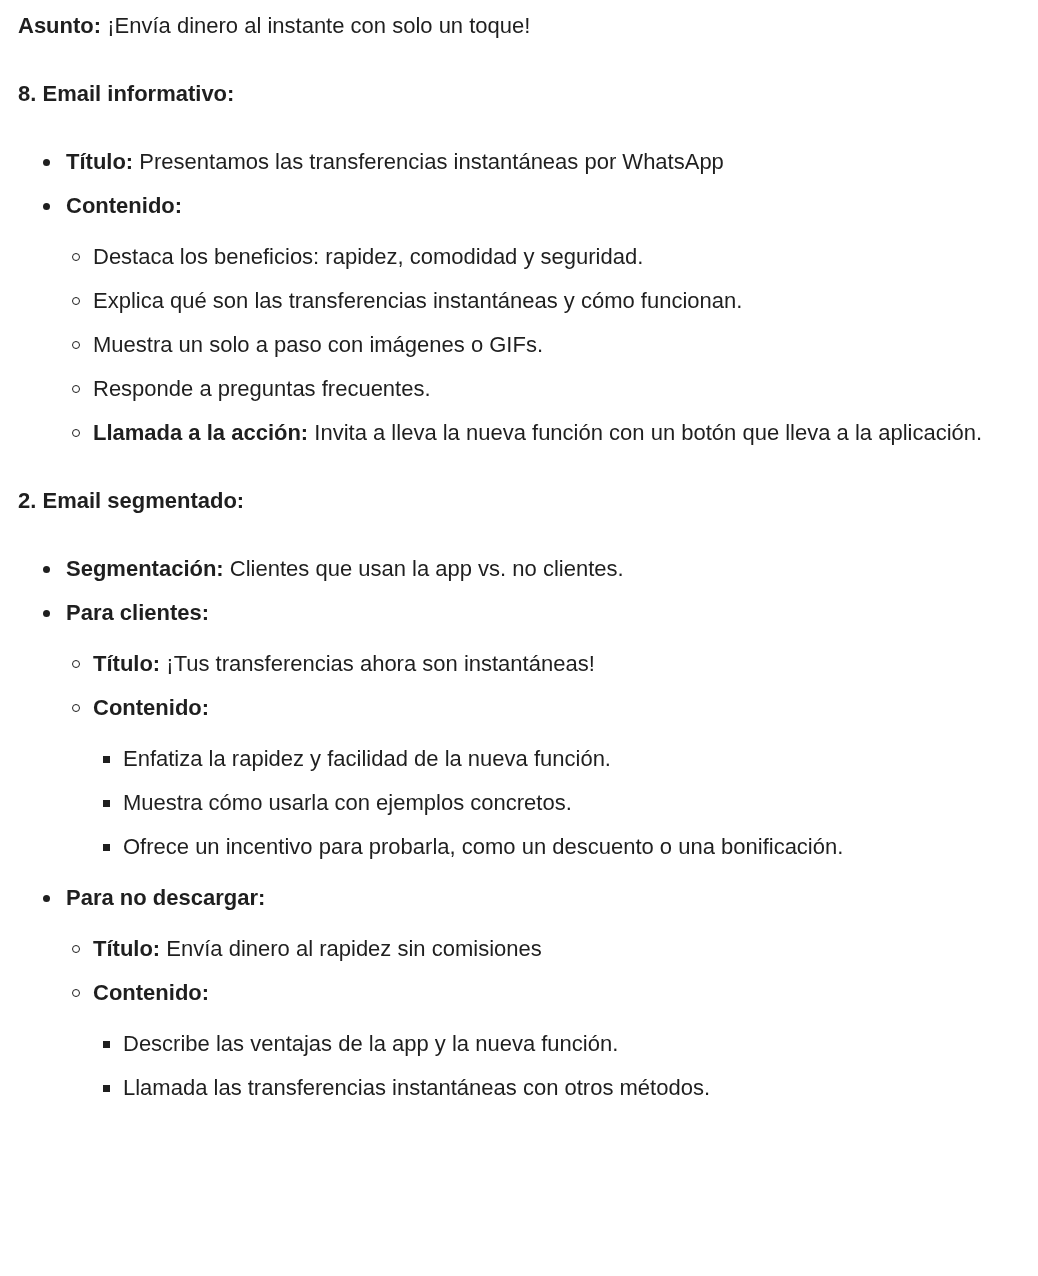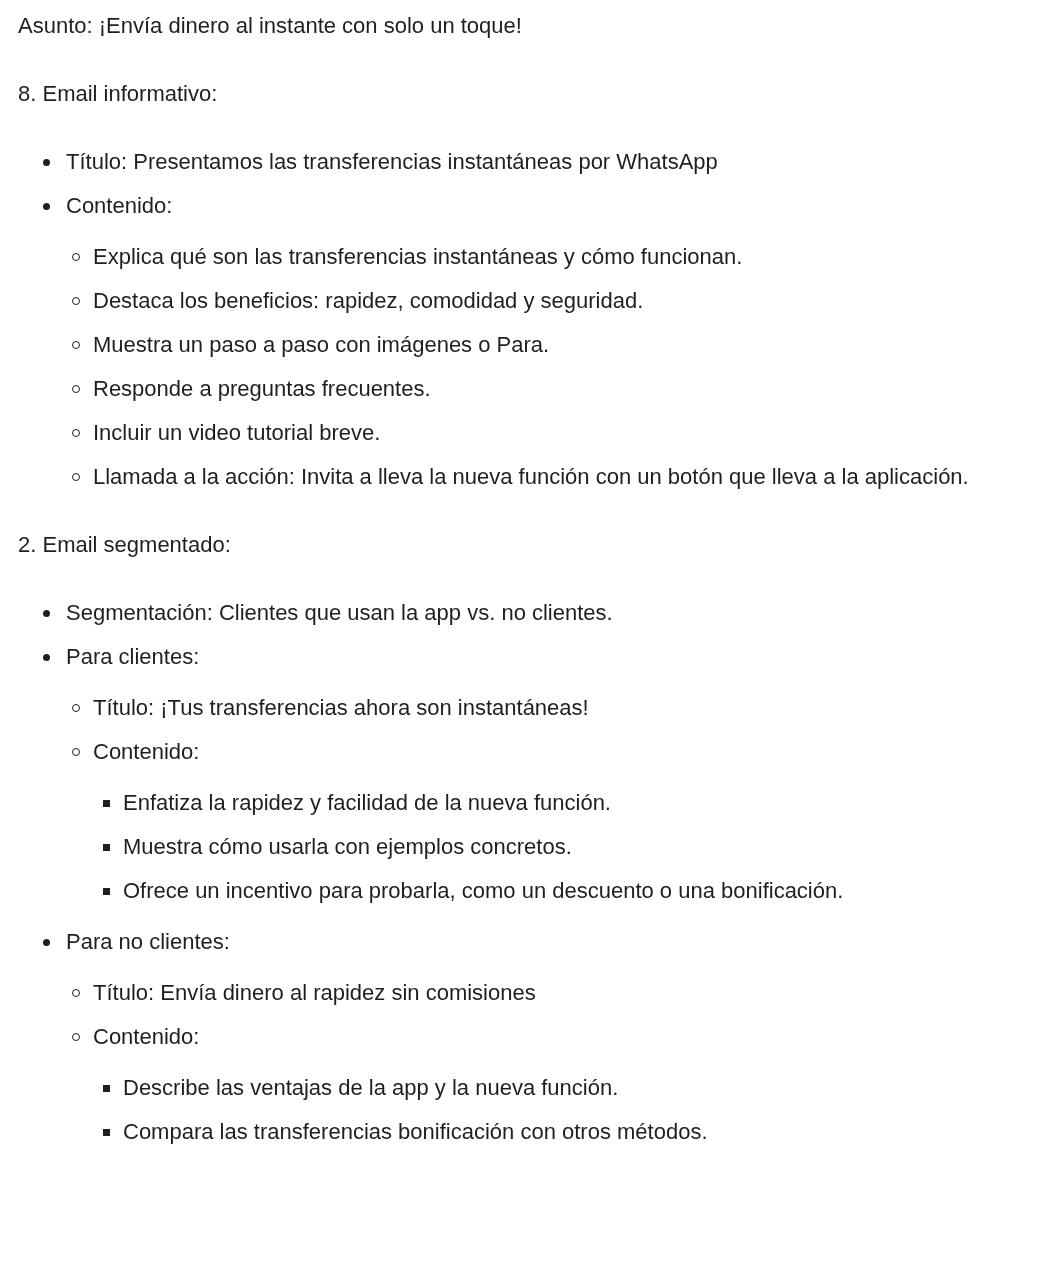--- a/index.html
+++ b/index.html
@@ -10,21 +10,21 @@
     overflow: hidden;
     background: #ffffff;
     color: #1f1f1f;
     font-family: "Liberation Sans", "DejaVu Sans", sans-serif;
     font-size: 22px;
     line-height: 44px;
     padding: 4px 20px 0 18px;
     -webkit-font-smoothing: antialiased;
   }
   .block { margin: 0 0 24px 0; }
-  .b { font-weight: 400; }
+  .b { font-weight: 700; }
 
   
   .li { display: flex; align-items: flex-end; }
   .content { flex: 1 1 auto; min-width: 0; }
 
   .li.l1 { padding-left: 25px; }
   .li.l2 { padding-left: 54px; }
   .li.l3 { padding-left: 85px; }
 
   .mk {
@@ -74,45 +74,39 @@
           <i class="disc"></i>
         </span>
       <span class="content b">Contenido:</span>
     </div>
 
     <div class="sub">
       <div class="li l2">
         <span class="mk">
             <i class="ring"></i>
           </span>
+        <span class="content">Destaca los beneficios: rapidez, comodidad y seguridad.</span>
+      </div>
+      <div class="li l2">
+        <span class="mk">
+            <i class="ring"></i>
+          </span>
         <span class="content">Explica qué son las transferencias instantáneas y cómo funcionan.</span>
       </div>
       <div class="li l2">
         <span class="mk">
             <i class="ring"></i>
           </span>
-        <span class="content">Destaca los beneficios: rapidez, comodidad y seguridad.</span>
-      </div>
-      <div class="li l2">
-        <span class="mk">
-            <i class="ring"></i>
-          </span>
-        <span class="content">Muestra un paso a paso con imágenes o Para.</span>
+        <span class="content">Muestra un solo a paso con imágenes o GIFs.</span>
       </div>
       <div class="li l2">
         <span class="mk">
             <i class="ring"></i>
           </span>
         <span class="content">Responde a preguntas frecuentes.</span>
-      </div>
-      <div class="li l2">
-        <span class="mk">
-            <i class="ring"></i>
-          </span>
-        <span class="content">Incluir un video tutorial breve.</span>
       </div>
       <div class="li l2">
         <span class="mk">
             <i class="ring"></i>
           </span>
         <span class="content">
           <span class="b">Llamada a la acción:</span>
           <span>Invita a lleva la nueva función con un botón que lleva a la aplicación.</span>
         </span>
       </div>
@@ -175,21 +169,21 @@
             </span>
           <span class="content">Ofrece un incentivo para probarla, como un descuento o una bonificación.</span>
         </div>
       </div>
     </div>
 
     <div class="li l1">
       <span class="mk">
           <i class="disc"></i>
         </span>
-      <span class="content b">Para no clientes:</span>
+      <span class="content b">Para no descargar:</span>
     </div>
 
     <div class="sub">
       <div class="li l2">
         <span class="mk">
             <i class="ring"></i>
           </span>
         <span class="content">
           <span class="b">Título:</span>
           <span>Envía dinero al rapidez sin comisiones</span>
@@ -205,19 +199,19 @@
         <div class="li l3">
           <span class="mk">
               <i class="sq"></i>
             </span>
           <span class="content">Describe las ventajas de la app y la nueva función.</span>
         </div>
         <div class="li l3">
           <span class="mk">
               <i class="sq"></i>
             </span>
-          <span class="content">Compara las transferencias bonificación con otros métodos.</span>
+          <span class="content">Llamada las transferencias instantáneas con otros métodos.</span>
         </div>
       </div>
     </div>
   </div>
 
 </main>
 
 </body></html>

